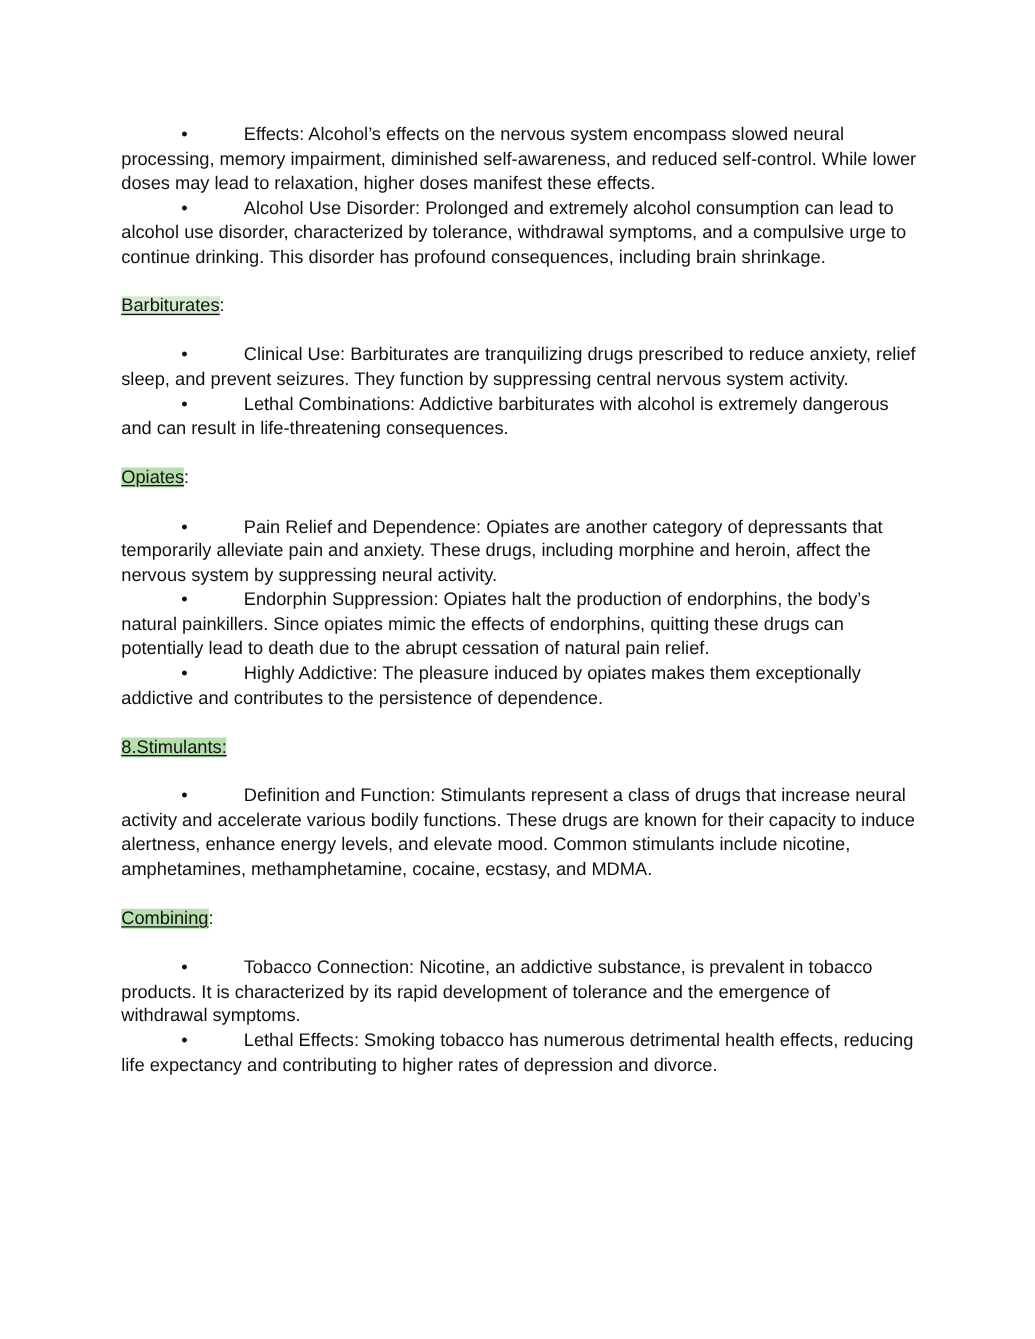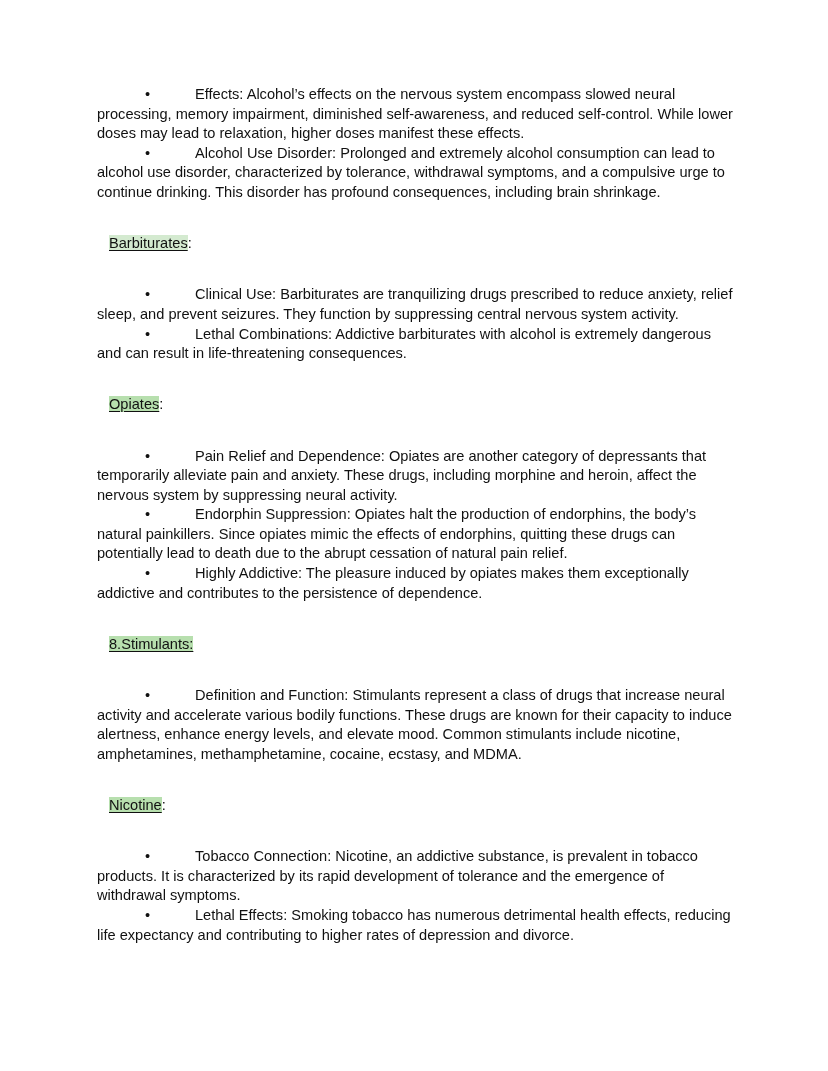--- a/index.html
+++ b/index.html
@@ -11,37 +11,37 @@
       width: 828px;
       height: 1071px;
       position: relative;
       overflow: hidden;
       font-family: "Liberation Sans", sans-serif;
       color: #111111;
     }
     .page {
       position: absolute;
       left: 97px;
-      top: 85px;
+      top: 99px;
       width: 640px;
       font-size: 14.6px;
       line-height: 19.6px;
     }
     .bullet-para {
       margin: 0;
       text-indent: 48px;
       position: relative;
     }
     .bullet-mark {
       display: inline-block;
       width: 50px;
       text-indent: 0;
     }
     .heading {
-      margin: 12px;
+      margin: 0;
       padding: 0;
     }
     .hl {
       background: #b7dfae;
       text-decoration: underline;
       text-decoration-thickness: 1px;
       text-underline-offset: 2px;
       color: #111111;
     }
     .hl.light {
@@ -75,18 +75,18 @@
   <p class="bullet-para"><span class="bullet-mark">•</span><span>Highly Addictive: The pleasure induced by opiates makes them exceptionally addictive and contributes to the persistence of dependence.</span></p>
 
   <div class="blank"></div>
 
   <p class="heading"><span class="hl">8.Stimulants:</span><span></span></p>
   <div class="blank"></div>
   <p class="bullet-para"><span class="bullet-mark">•</span><span>Definition and Function: Stimulants represent a class of drugs that increase neural activity and accelerate various bodily functions. These drugs are known for their capacity to induce alertness, enhance energy levels, and elevate mood. Common stimulants include nicotine, amphetamines, methamphetamine, cocaine, ecstasy, and MDMA.</span></p>
 
   <div class="blank"></div>
 
-  <p class="heading"><span class="hl">Nicotine</span><span>:</span></p>
+  <p class="heading"><span class="hl">Combining</span><span>:</span></p>
   <div class="blank"></div>
   <p class="bullet-para"><span class="bullet-mark">•</span><span>Tobacco Connection: Nicotine, an addictive substance, is prevalent in tobacco products. It is characterized by its rapid development of tolerance and the emergence of withdrawal symptoms.</span></p>
   <p class="bullet-para"><span class="bullet-mark">•</span><span>Lethal Effects: Smoking tobacco has numerous detrimental health effects, reducing life expectancy and contributing to higher rates of depression and divorce.</span></p>
 
 </div>
 
 </body></html>

